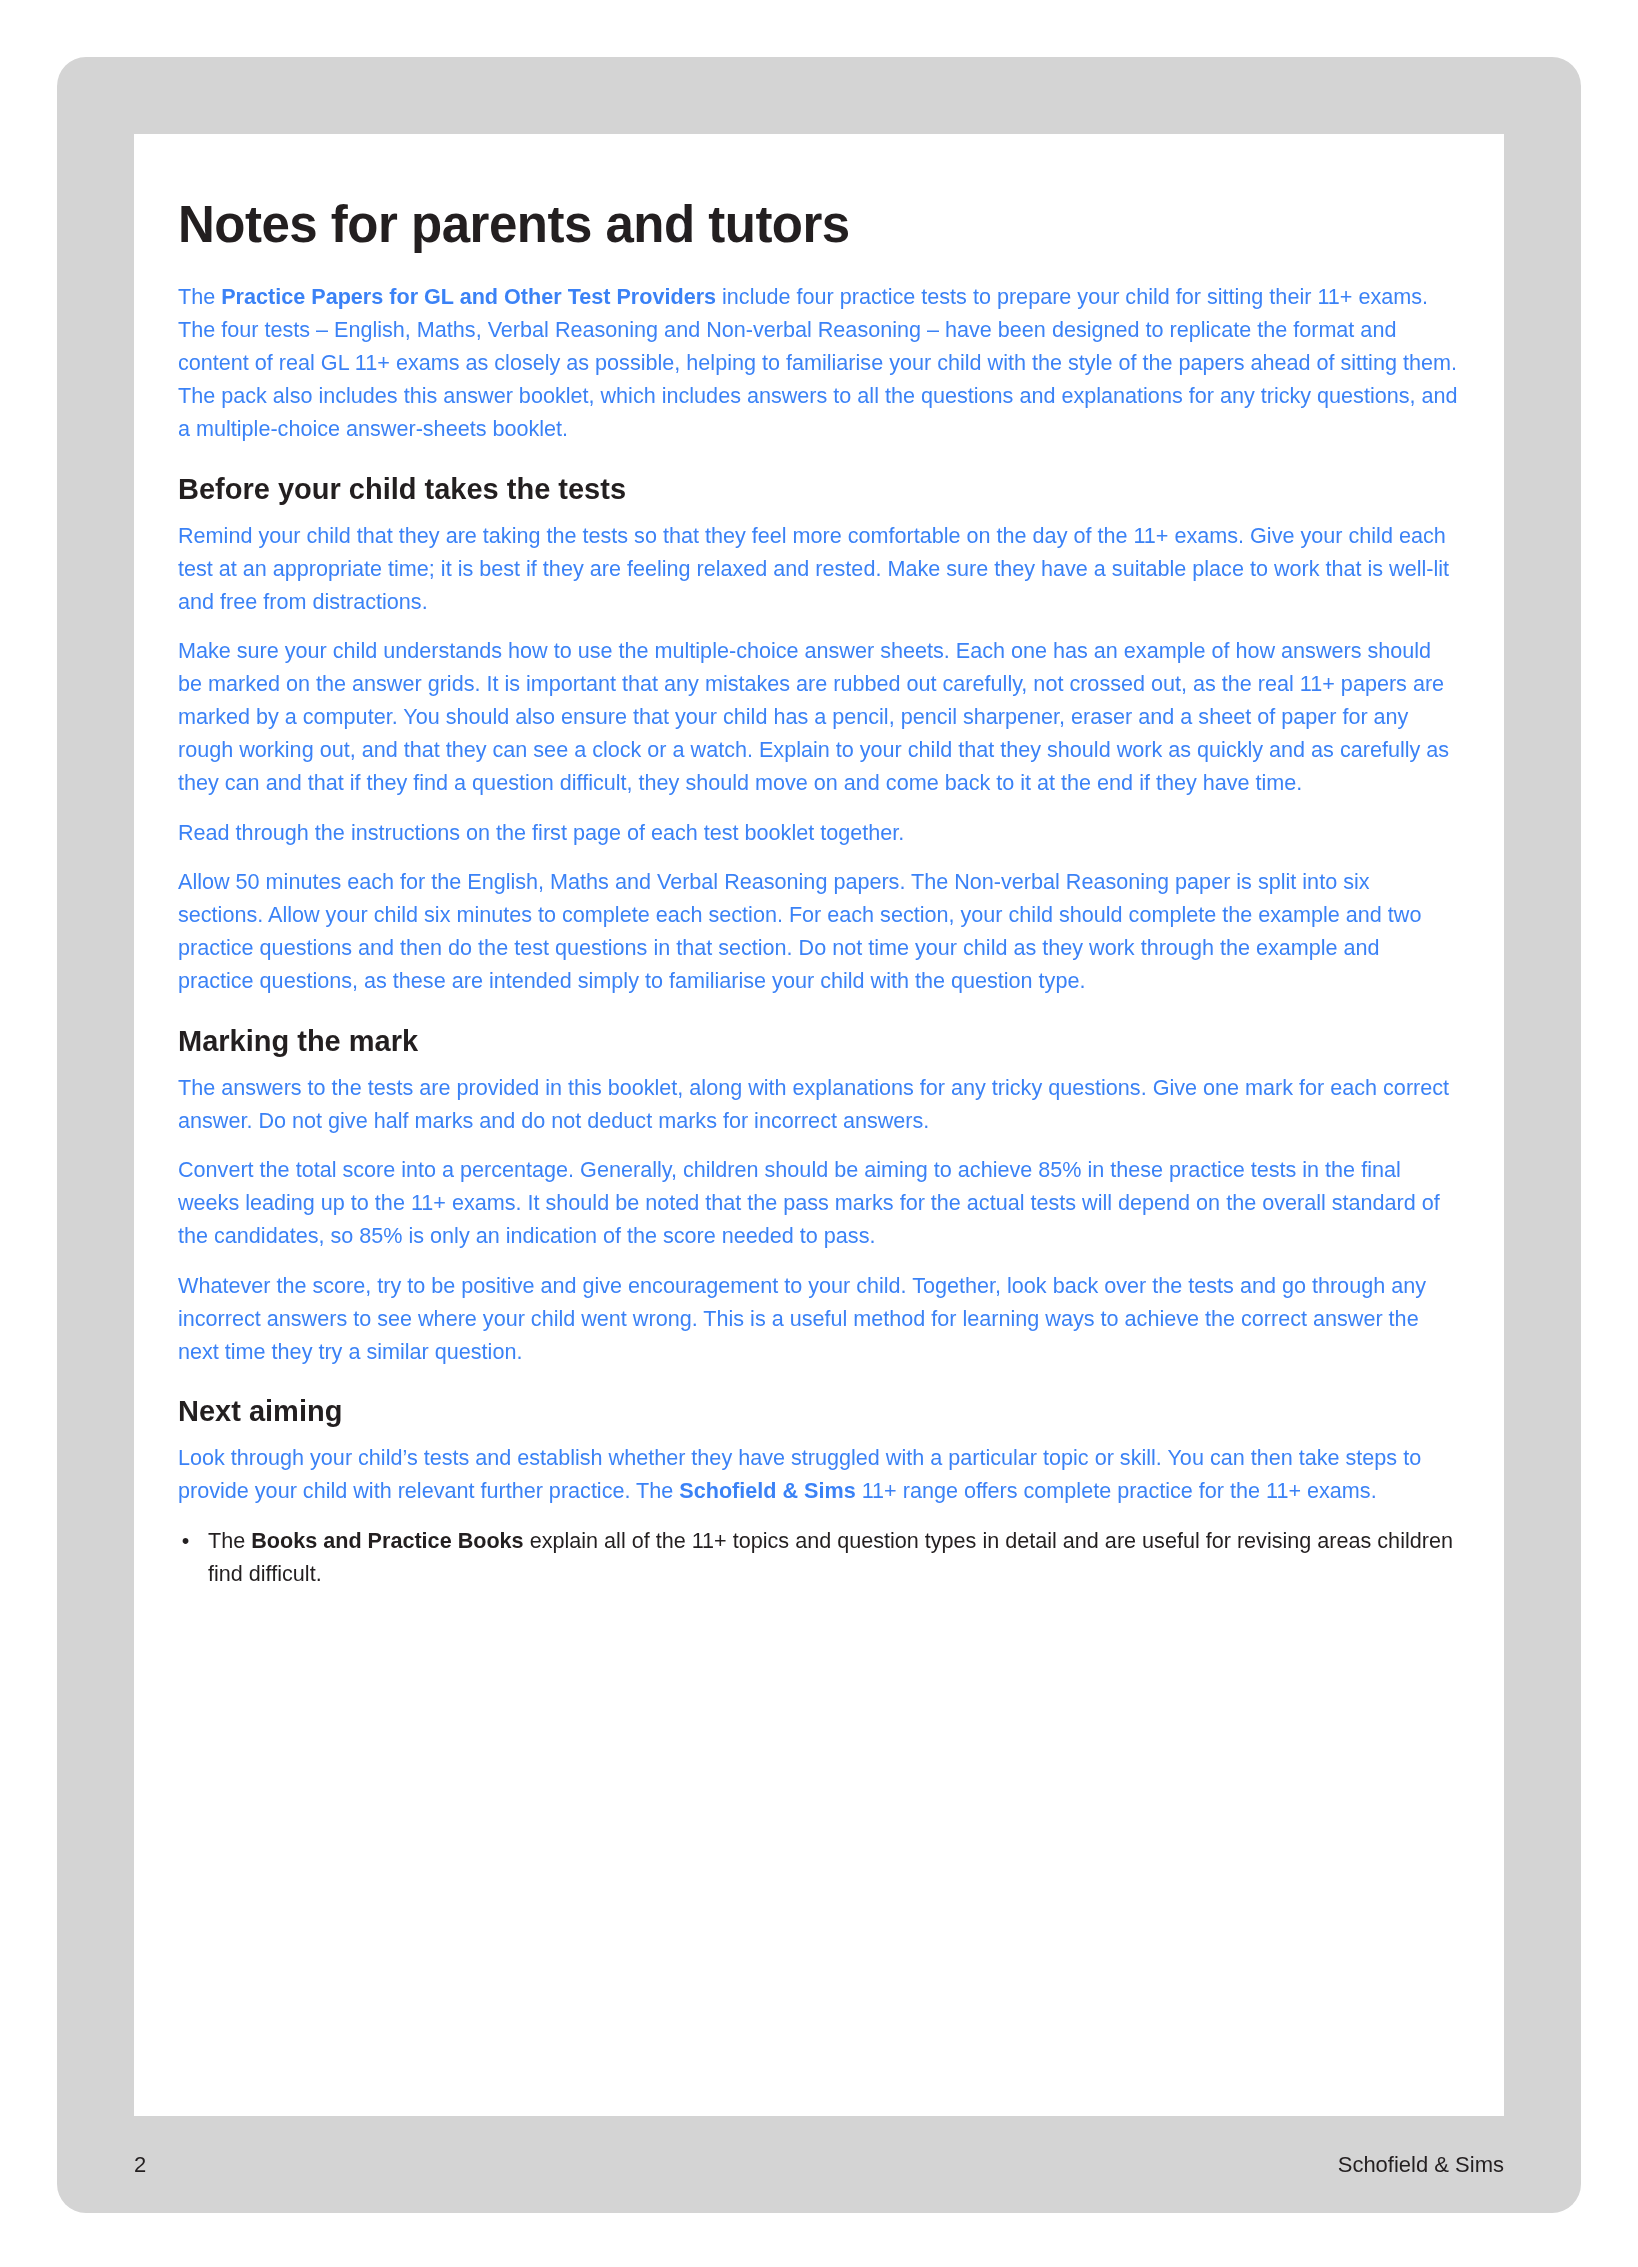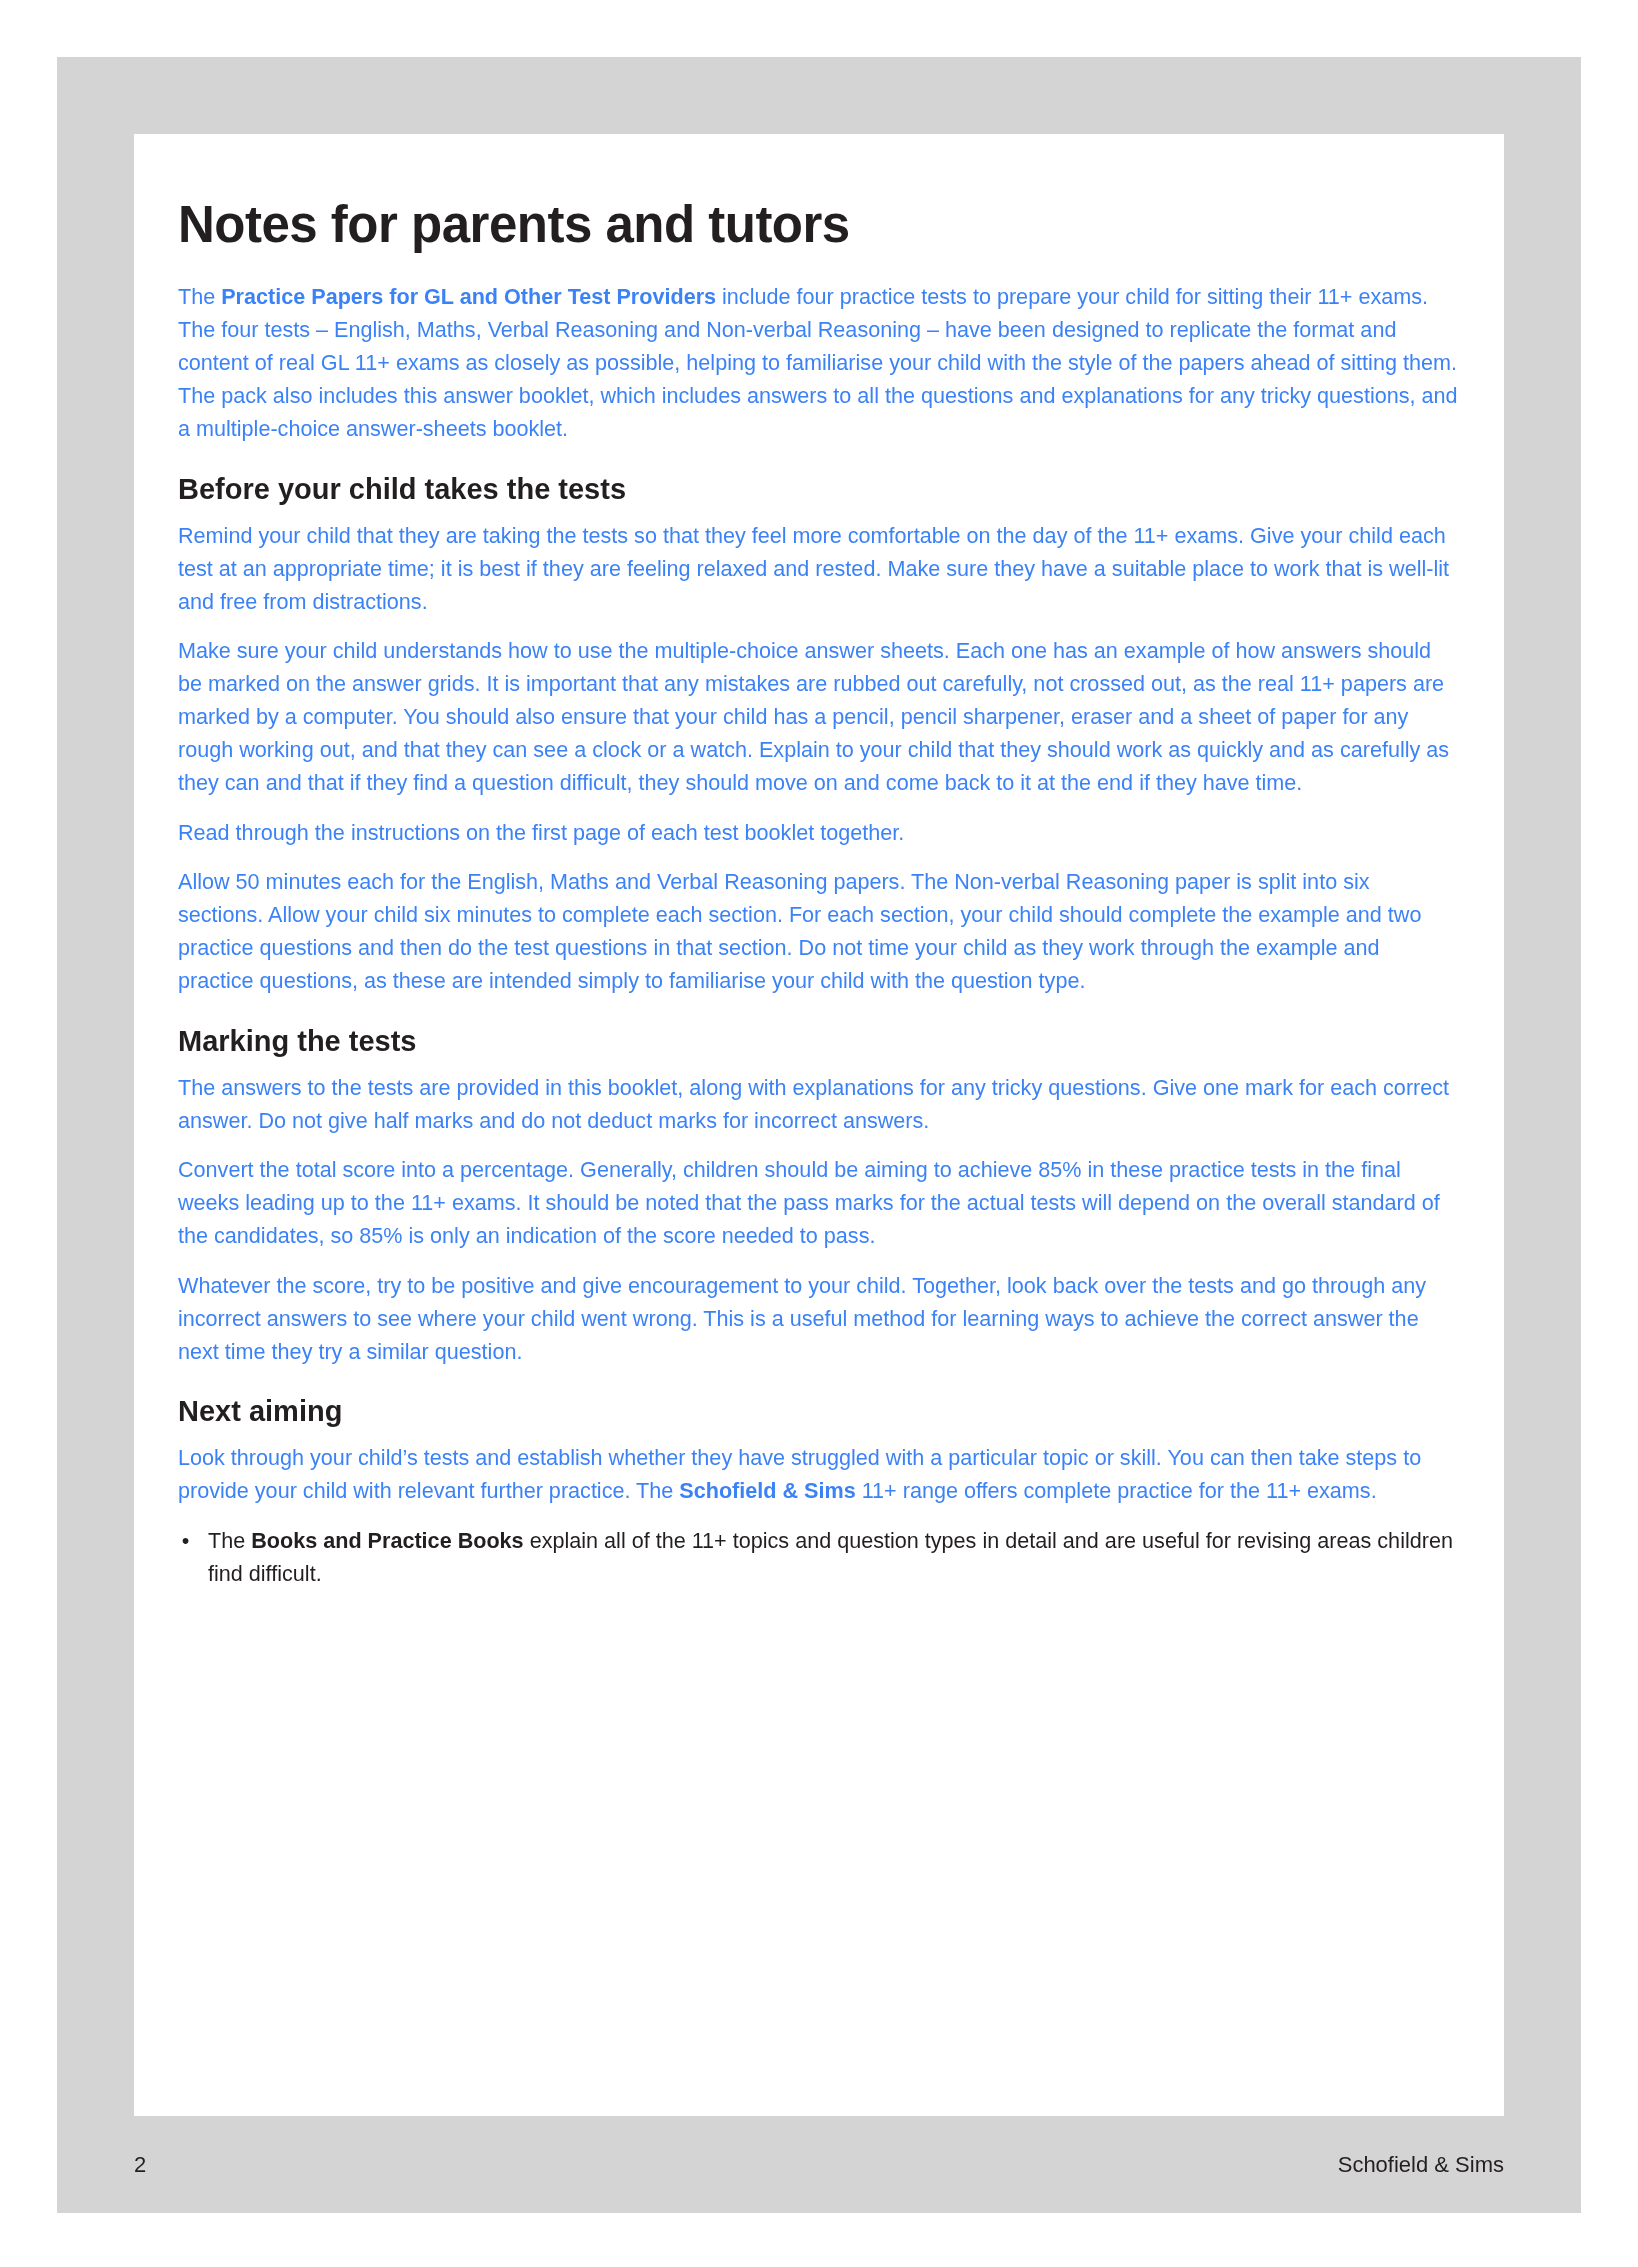--- a/index.html
+++ b/index.html
@@ -12,20 +12,21 @@
     font-family: "Liberation Sans", sans-serif;
     color: #231f20;
   }
   .scan-bg {
     position: absolute;
     left: 57px;
     top: 57px;
     width: 1524px;
     height: 2156px;
     background: #d4d4d4;
+    border-radius: 29px;
   }
   .paper {
     position: absolute;
     left: 77px;
     top: 77px;
     width: 1370px;
     height: 1982px;
     background: #ffffff;
     padding: 48px 44px 0 44px;
   }
@@ -91,21 +92,21 @@
 
     <p class="body-text"><span>The </span><strong>Practice Papers for GL and Other Test Providers</strong><span> include four practice tests to prepare your child for sitting their 11+ exams. The four tests – English, Maths, Verbal Reasoning and Non-verbal Reasoning – have been designed to replicate the format and content of real GL 11+ exams as closely as possible, helping to familiarise your child with the style of the papers ahead of sitting them. The pack also includes this answer booklet, which includes answers to all the questions and explanations for any tricky questions, and a multiple-choice answer-sheets booklet.</span></p>
 
     <h2 class="section-heading">Before your child takes the tests</h2>
     <p class="body-text">Remind your child that they are taking the tests so that they feel more comfortable on the day of the 11+ exams. Give your child each test at an appropriate time; it is best if they are feeling relaxed and rested. Make sure they have a suitable place to work that is well-lit and free from distractions.</p>
     <p class="body-text">Make sure your child understands how to use the multiple-choice answer sheets. Each one has an example of how answers should be marked on the answer grids. It is important that any mistakes are rubbed out carefully, not crossed out, as the real 11+ papers are marked by a computer. You should also ensure that your child has a pencil, pencil sharpener, eraser and a sheet of paper for any rough working out, and that they can see a clock or a watch. Explain to your child that they should work as quickly and as carefully as they can and that if they find a question difficult, they should move on and come back to it at the end if they have time.</p>
     <p class="body-text">Read through the instructions on the first page of each test booklet together.</p>
 
     <p class="body-text">Allow 50 minutes each for the English, Maths and Verbal Reasoning papers. The Non-verbal Reasoning paper is split into six sections. Allow your child six minutes to complete each section. For each section, your child should complete the example and two practice questions and then do the test questions in that section. Do not time your child as they work through the example and practice questions, as these are intended simply to familiarise your child with the question type.</p>
 
-    <h2 class="section-heading">Marking the tests</h2>
+    <h2 class="section-heading">Marking the mark</h2>
     <p class="body-text">The answers to the tests are provided in this booklet, along with explanations for any tricky questions. Give one mark for each correct answer. Do not give half marks and do not deduct marks for incorrect answers.</p>
     <p class="body-text">Convert the total score into a percentage. Generally, children should be aiming to achieve 85% in these practice tests in the final weeks leading up to the 11+ exams. It should be noted that the pass marks for the actual tests will depend on the overall standard of the candidates, so 85% is only an indication of the score needed to pass.</p>
     <p class="body-text">Whatever the score, try to be positive and give encouragement to your child. Together, look back over the tests and go through any incorrect answers to see where your child went wrong. This is a useful method for learning ways to achieve the correct answer the next time they try a similar question.</p>
 
     <h2 class="section-heading">Next aiming</h2>
     <p class="body-text"><span>Look through your child’s tests and establish whether they have struggled with a particular topic or skill. You can then take steps to provide your child with relevant further practice. The </span><strong>Schofield &amp; Sims</strong><span> 11+ range offers complete practice for the 11+ exams.</span></p>
 
     <ul class="bullet-list">
       <li class="bullet-item"><span>The </span><strong>Books and Practice Books</strong><span> explain all of the 11+ topics and question types in detail and are useful for revising areas children find difficult.</span></li>
     </ul>

